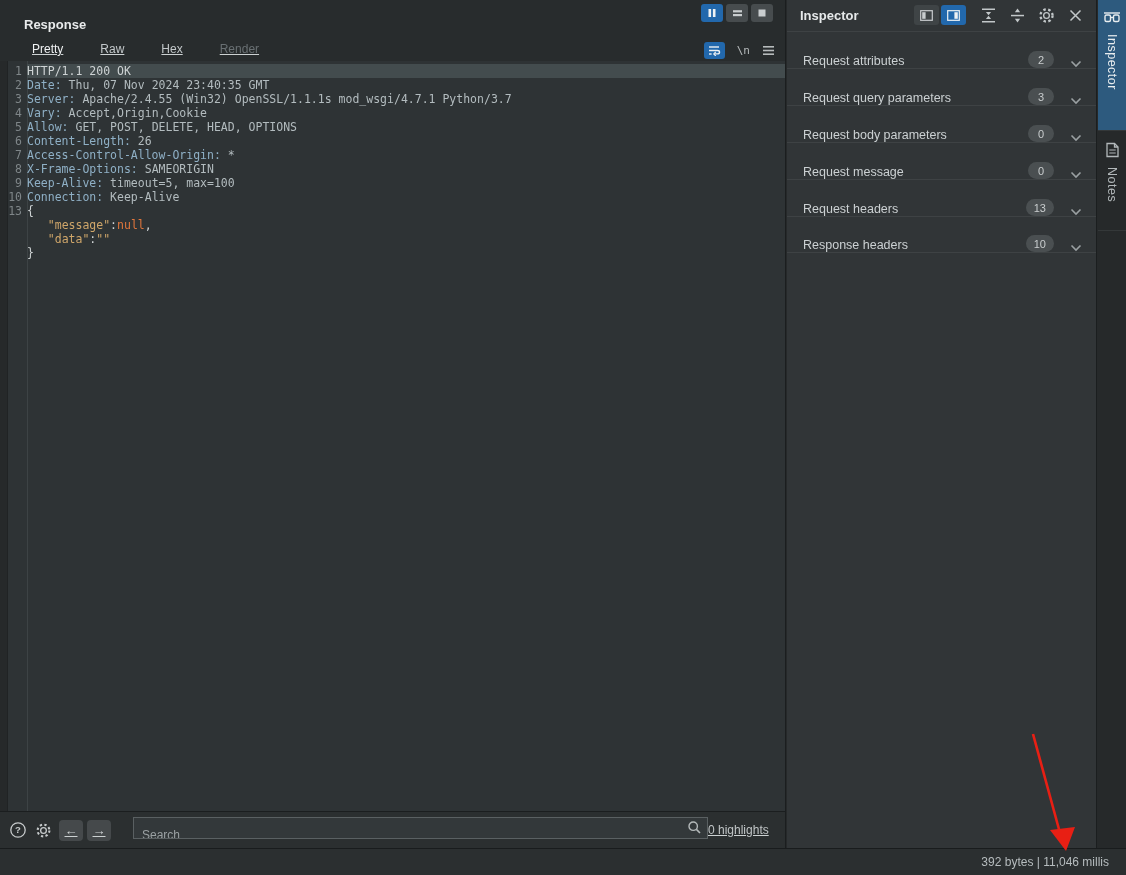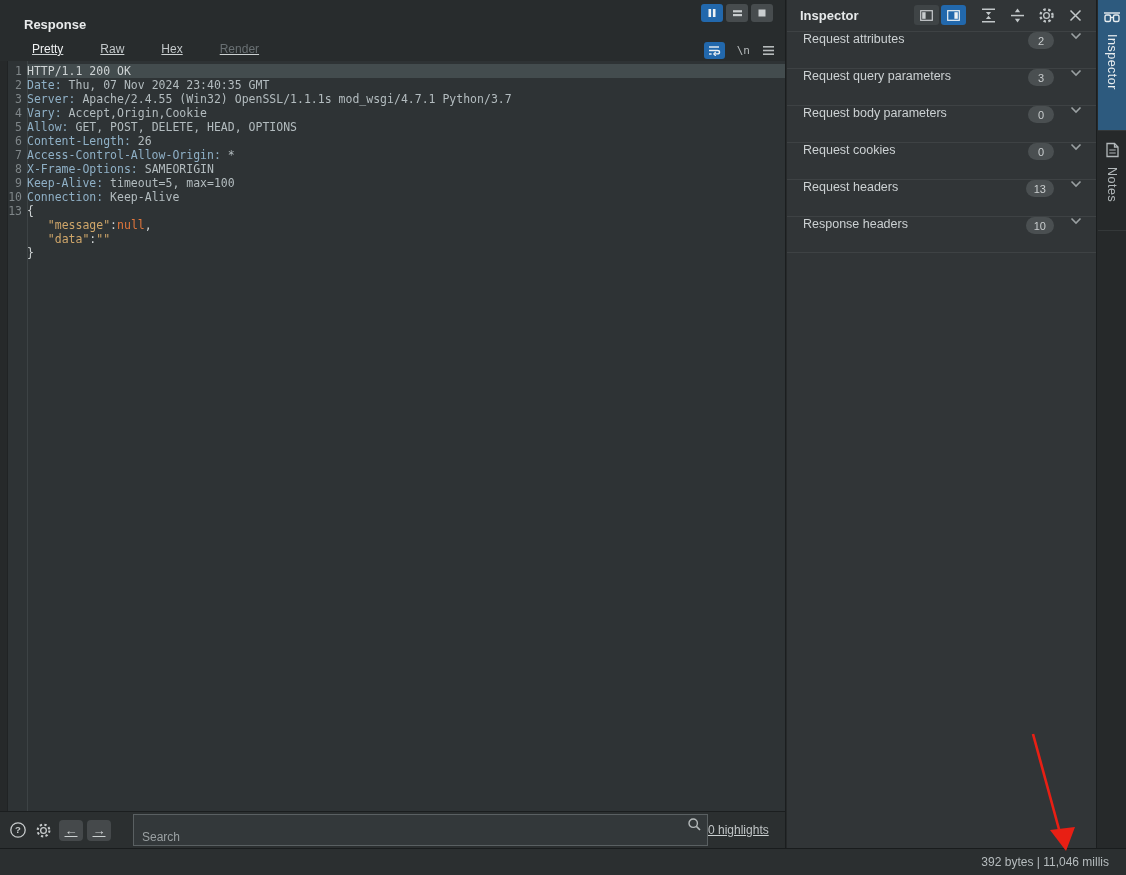--- a/index.html
+++ b/index.html
@@ -41,38 +41,38 @@
   .seg-key   { color:var(--syntax-key); }
   .seg-null  { color:var(--syntax-null); }
 
   
   .editor-footer { flex:0 0 37px; border-top:1px solid #1b1e1f; background:#2b2f30;
     display:flex; align-items:center; padding-left:7px; }
   .icon-plain { width:21px; height:21px; display:flex; align-items:center; justify-content:center; cursor:pointer; margin-right:5px; }
   .nav-btn { width:24px; height:21px; border-radius:4px; background:#45494b; color:#cdd1d2;
     display:flex; align-items:center; justify-content:center; font-size:13px; cursor:pointer; margin-right:4px; }
   .search-wrap { position:relative; margin-left:18px; }
-  .search-input { width:575px; height:32px; background:#33383a; border:1px solid #5a6062; color:#d2d6d7;
+  .search-input { width:575px; height:22px; background:#33383a; border:1px solid #5a6062; color:#d2d6d7;
     font-size:12px; padding:14px 26px 0 8px; font-family:"Liberation Sans", sans-serif; outline:none; }
   .search-input::placeholder { color:#9aa0a2; }
   .search-mag { position:absolute; right:6px; top:3px; }
   .highlights-label { font-size:12px; color:#c0c5c6; }
 
   
   .inspector-panel { position:absolute; left:787px; top:0; width:310px; height:848px;
     background:#313537; border-right:1px solid #1b1e1f; }
   .inspector-header { position:relative; height:31px; }
   .inspector-title { position:absolute; left:13px; top:8px; font-size:13px; font-weight:bold; color:#e6e9ea; }
   .inspector-icons { position:absolute; right:10px; top:4px; display:flex; align-items:center; gap:7px; }
   .layout-toggle { display:flex; gap:2px; margin-right:4px; }
   .layout-chip { width:25px; height:20px; border-radius:3px; background:#3f4446; display:flex; align-items:center; justify-content:center; cursor:pointer; }
   .layout-chip.active { background:var(--accent-blue); }
   .insp-icon { width:22px; height:22px; display:flex; align-items:center; justify-content:center; cursor:pointer; }
 
-  .section-row { height:37px; border-top:1px solid #3e4244; display:flex; align-items:flex-start;
+  .section-row { height:37px; border-top:1px solid #3e4244; display:flex; align-items:flex-end;
     padding:0 14px 0 16px; cursor:pointer; }
   .section-row:last-of-type { border-bottom:1px solid #3e4244; }
   .section-label { font-size:12.5px; color:#ccd1d3; flex:1; }
   .count-badge { background:#4a4f51; color:#c9cdce; border-radius:9px; min-width:26px; height:17px;
     font-size:11px; display:flex; align-items:center; justify-content:center; padding:0 8px; margin-right:16px; }
 
   
   .side-strip { position:absolute; left:1098px; top:0; width:28px; height:848px; background:#26292a; }
   .side-tab { width:28px; display:flex; flex-direction:column; align-items:center; cursor:pointer; border-bottom:1px solid #33373８; }
   .side-tab { border-bottom:1px solid #343839; }
@@ -259,21 +259,21 @@
         </svg>
     </div>
     <div class="section-row">
       <div class="section-label">Request body parameters</div>
       <div class="count-badge">0</div>
       <svg width="12" height="8" viewBox="0 0 12 8">
           <path d="M1.5 1.5 L6 6 L10.5 1.5" stroke="#9aa0a2" stroke-width="1.6" fill="none"></path>
         </svg>
     </div>
     <div class="section-row">
-      <div class="section-label">Request cookies</div>
+      <div class="section-label">Request message</div>
       <div class="count-badge">0</div>
       <svg width="12" height="8" viewBox="0 0 12 8">
           <path d="M1.5 1.5 L6 6 L10.5 1.5" stroke="#9aa0a2" stroke-width="1.6" fill="none"></path>
         </svg>
     </div>
     <div class="section-row">
       <div class="section-label">Request headers</div>
       <div class="count-badge">13</div>
       <svg width="12" height="8" viewBox="0 0 12 8">
           <path d="M1.5 1.5 L6 6 L10.5 1.5" stroke="#9aa0a2" stroke-width="1.6" fill="none"></path>

